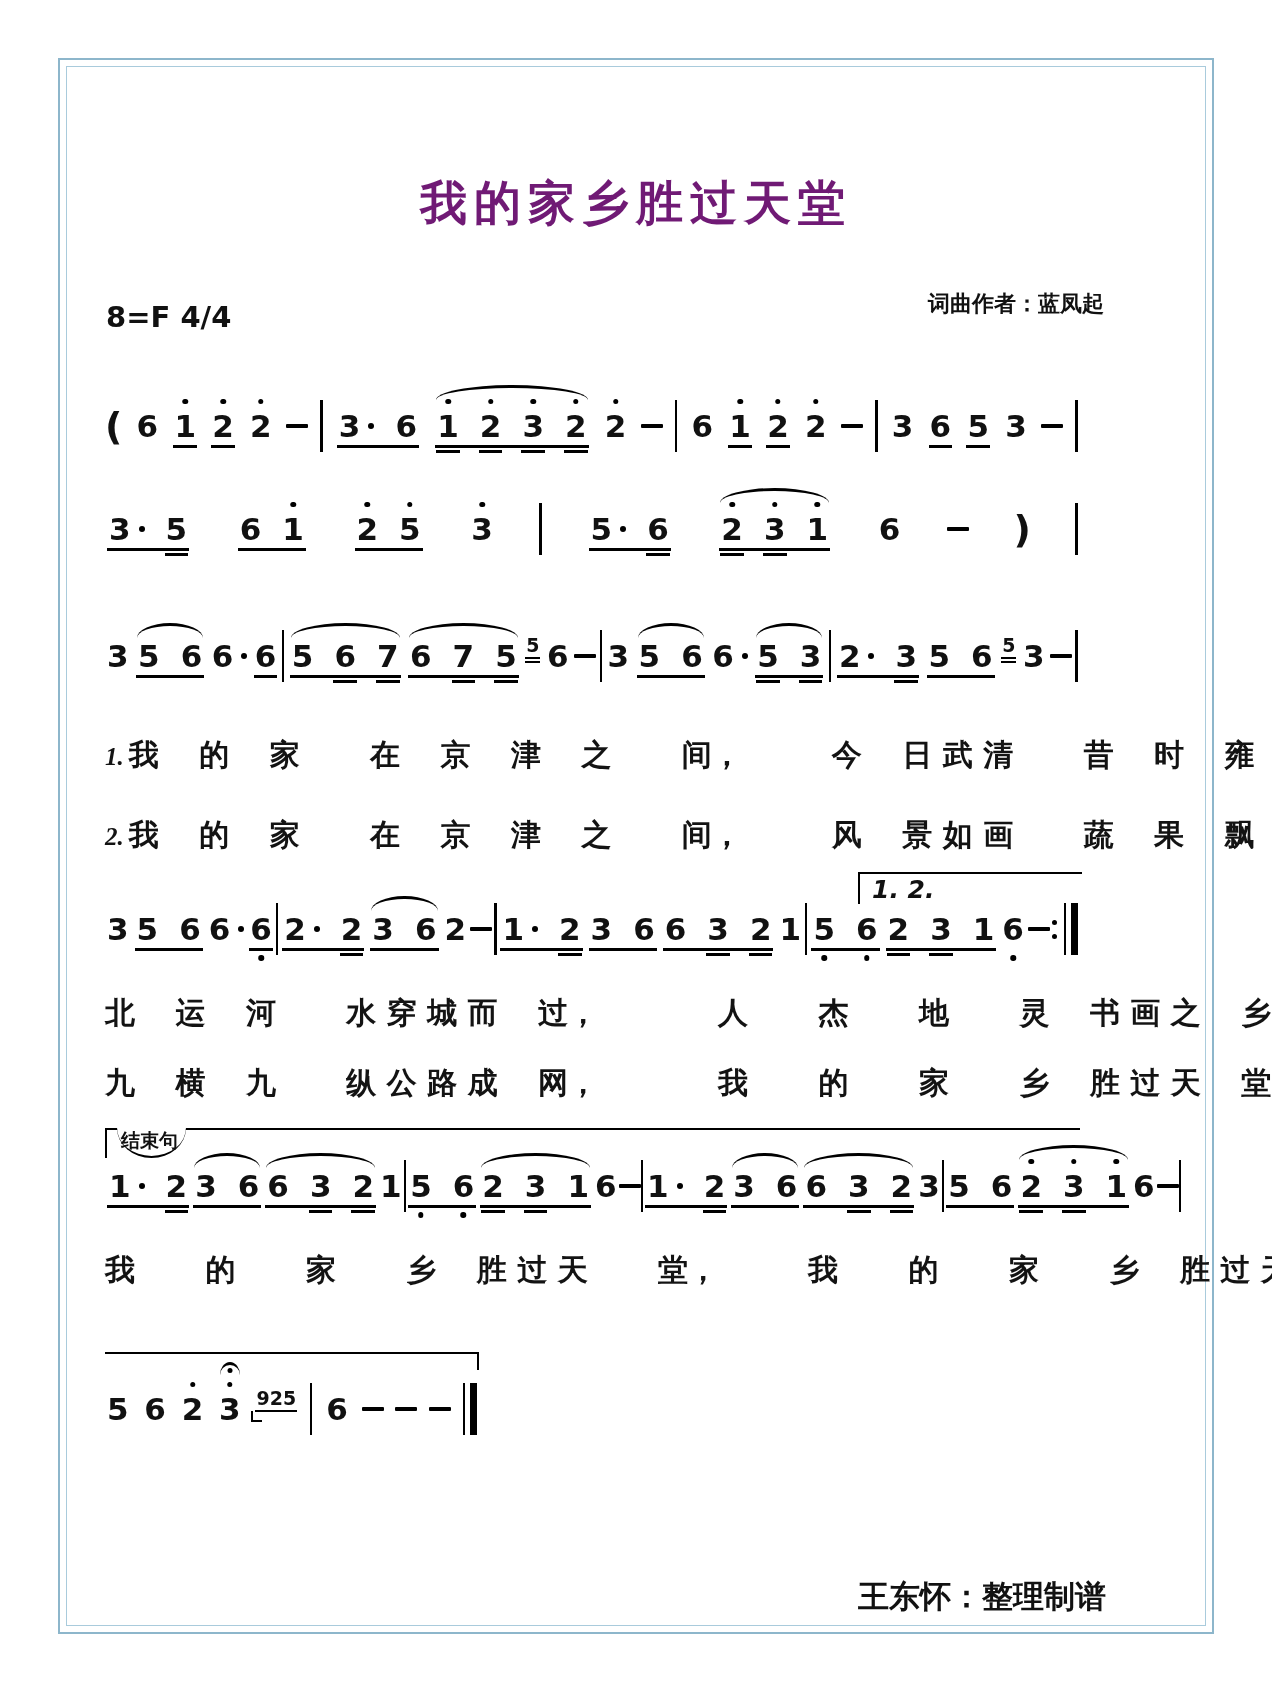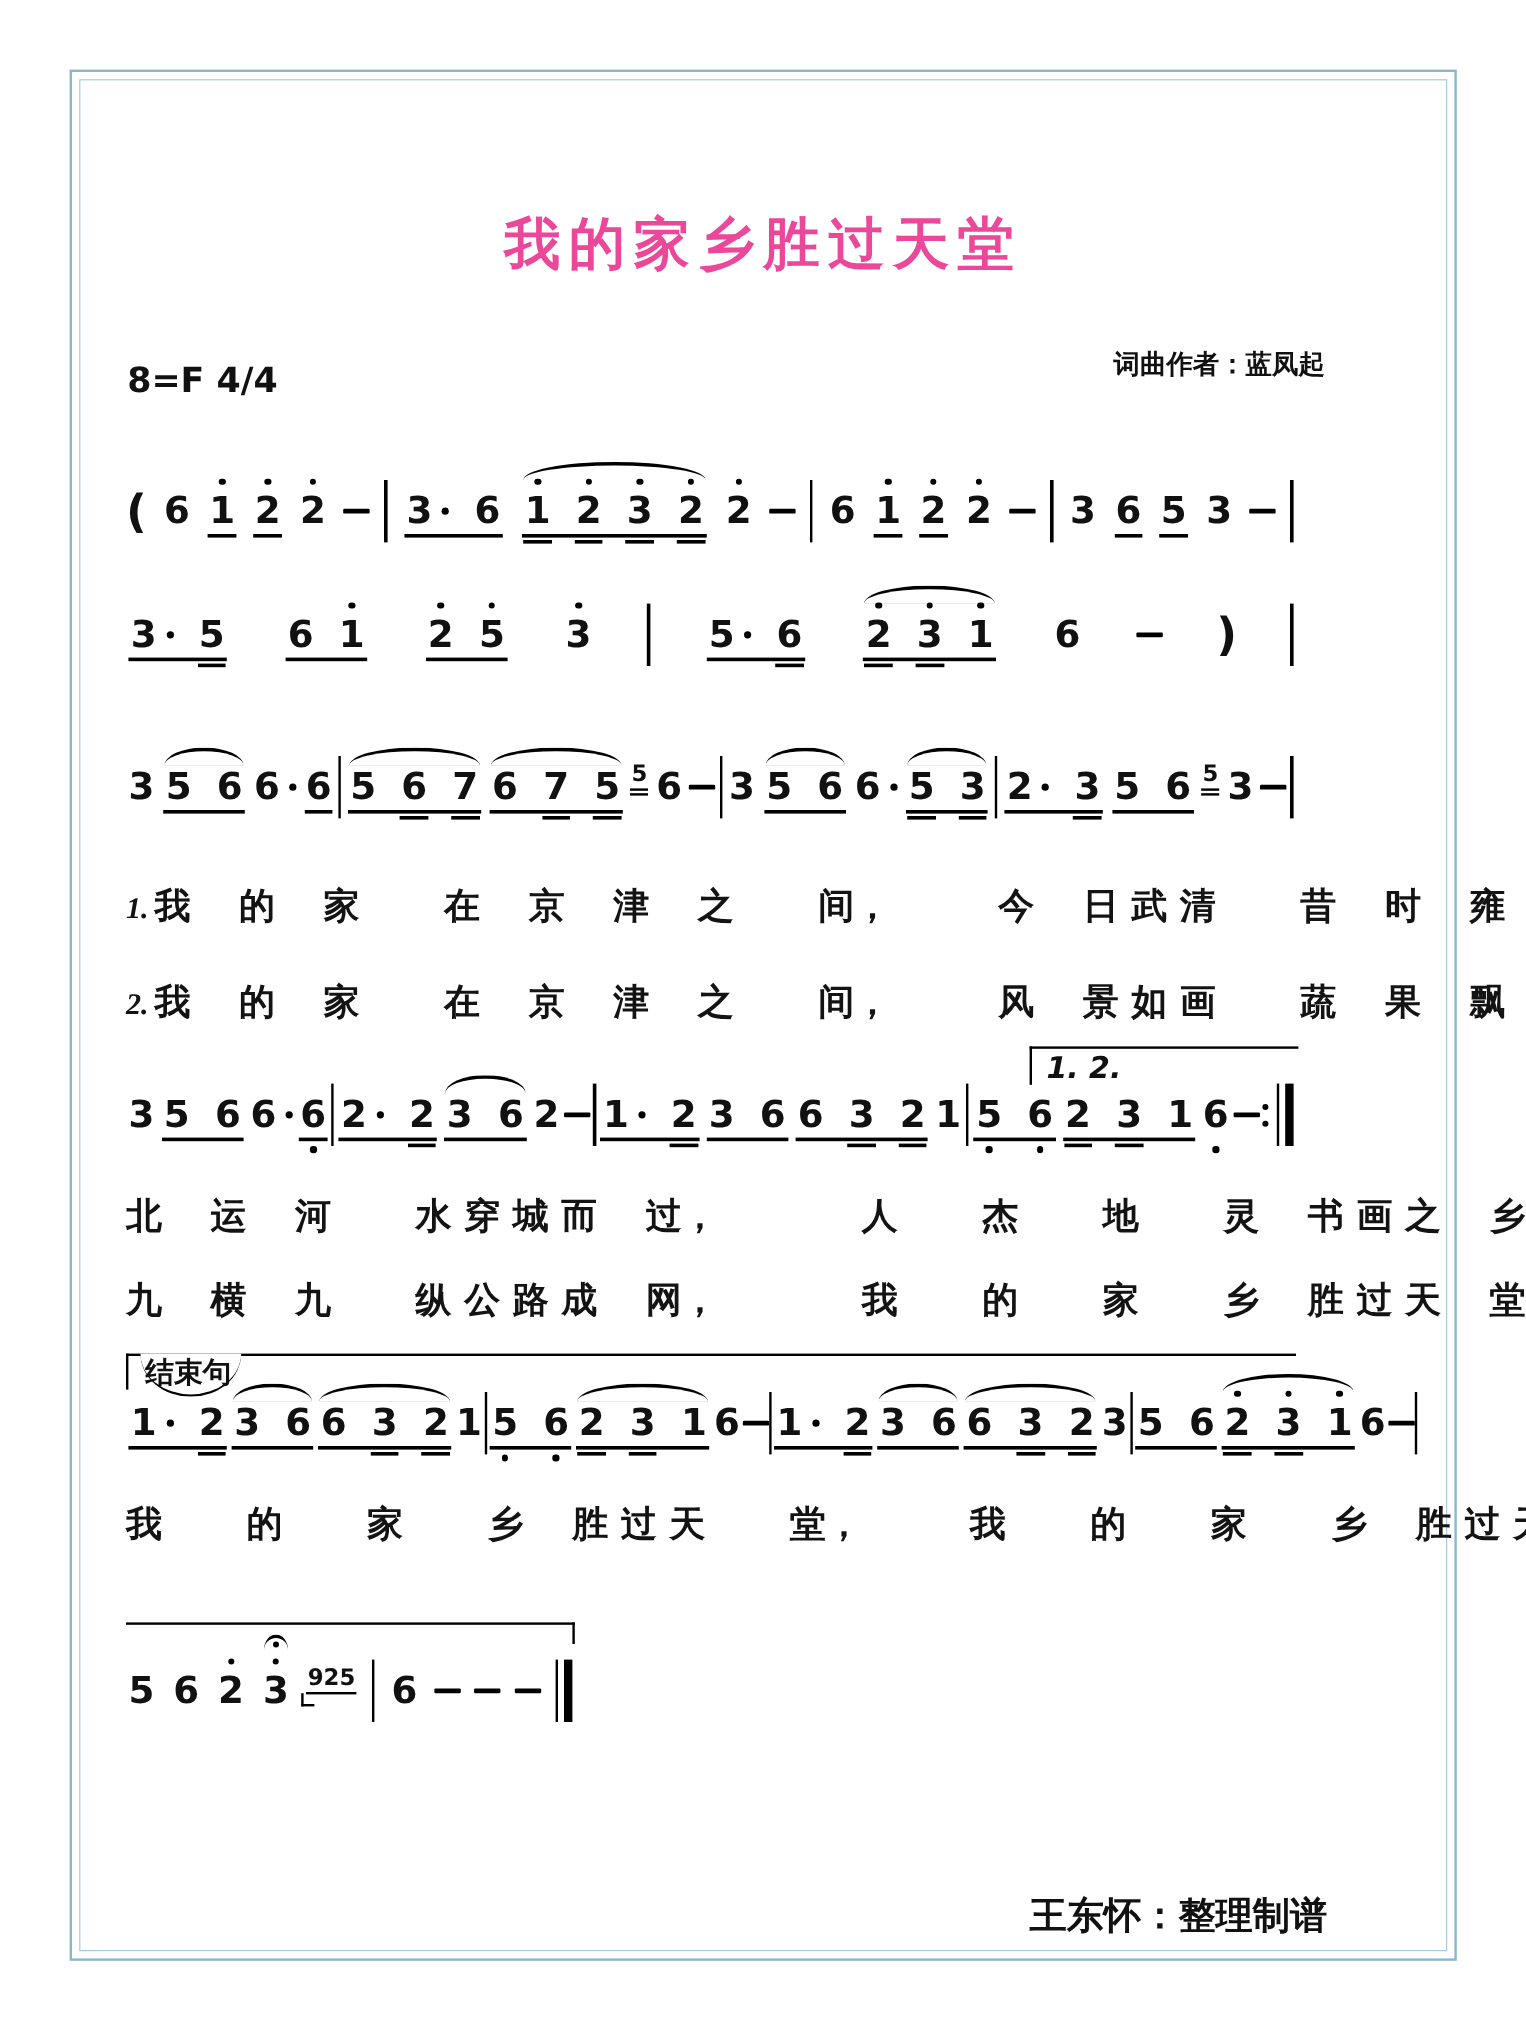--- a/index.html
+++ b/index.html
@@ -4,21 +4,21 @@
 <style>
   html,body{margin:0;padding:0;background:#fff;}
   .page{position:relative;width:1272px;height:1692px;background:#fff;overflow:hidden;
         font-family:"DejaVu Sans",sans-serif;color:#111;}
   .frame{position:absolute;pointer-events:none;}
   .frame.outer{inset:58px;border:2.5px solid #8db6cb;}
   .frame.inner{inset:66px;border:1.5px solid #a9cbdc;}
 
   .title{position:absolute;left:0;right:0;top:172px;margin:0;text-align:center;
          font-family:Liberation Serif, serif;font-size:47px;font-weight:bold;
-         letter-spacing:7px;color:#ec4899;}
+         letter-spacing:7px;color:#701a75;}
   .key{position:absolute;left:106px;top:300px;font-size:29px;font-weight:bold;}
   .credit{position:absolute;right:168px;top:289px;font-size:22px;font-weight:bold;}
 
   .music-line{position:absolute;left:105px;width:973px;height:92px;display:flex;
               align-items:center;justify-content:space-between;}
   .ml1{top:380px}.ml2{top:483px}.ml3{top:610px}.ml4{top:883px}.ml5{top:1140px}
   .ml6{top:1363px;width:372px;}
 
   .note{display:inline-flex;align-items:center;position:relative;padding:0 2px;flex:none;}
   .num{font-weight:bold;font-size:31px;line-height:1;font-family:"DejaVu Sans",sans-serif;}
@@ -56,21 +56,21 @@
          color:#131313;}
   .ly1{top:735px}.ly2{top:815px}.ly3{top:993px}.ly4{top:1063px}.ly5{top:1250px}.ly6{top:1490px}
   .vnum{font-style:italic;font-size:25px;font-family:"Liberation Serif",serif;margin-right:5px;}
 
   .volta-overlay{position:absolute;left:858px;top:872px;width:222px;height:30px;
         border-top:2.5px solid #000;border-left:2.5px solid #000;}
   .vlabel{position:absolute;left:12px;top:1px;font-style:italic;font-weight:bold;font-size:25px;}
   .ending-overlay{position:absolute;left:105px;top:1128px;width:973px;height:28px;
         border-top:2.5px solid #000;border-left:2.5px solid #000;}
   .elabel{position:absolute;left:10px;top:-2px;background:#fff;padding:0 8px 2px 4px;
-        font-size:24px;font-weight:bold;border-bottom:2px solid #000;
+        font-size:19px;font-weight:bold;border-bottom:2px solid #000;
         border-radius:0 0 50% 50%/0 0 100% 100%;}
   .final-bracket{position:absolute;left:105px;top:1352px;width:372px;height:16px;
         border-top:2.5px solid #000;border-right:2.5px solid #000;}
   .footer{position:absolute;right:166px;top:1576px;font-size:31px;font-weight:bold;}
 </style>
 </head>
 <body>
 
 <div class="page">
   <div class="frame outer"></div>

